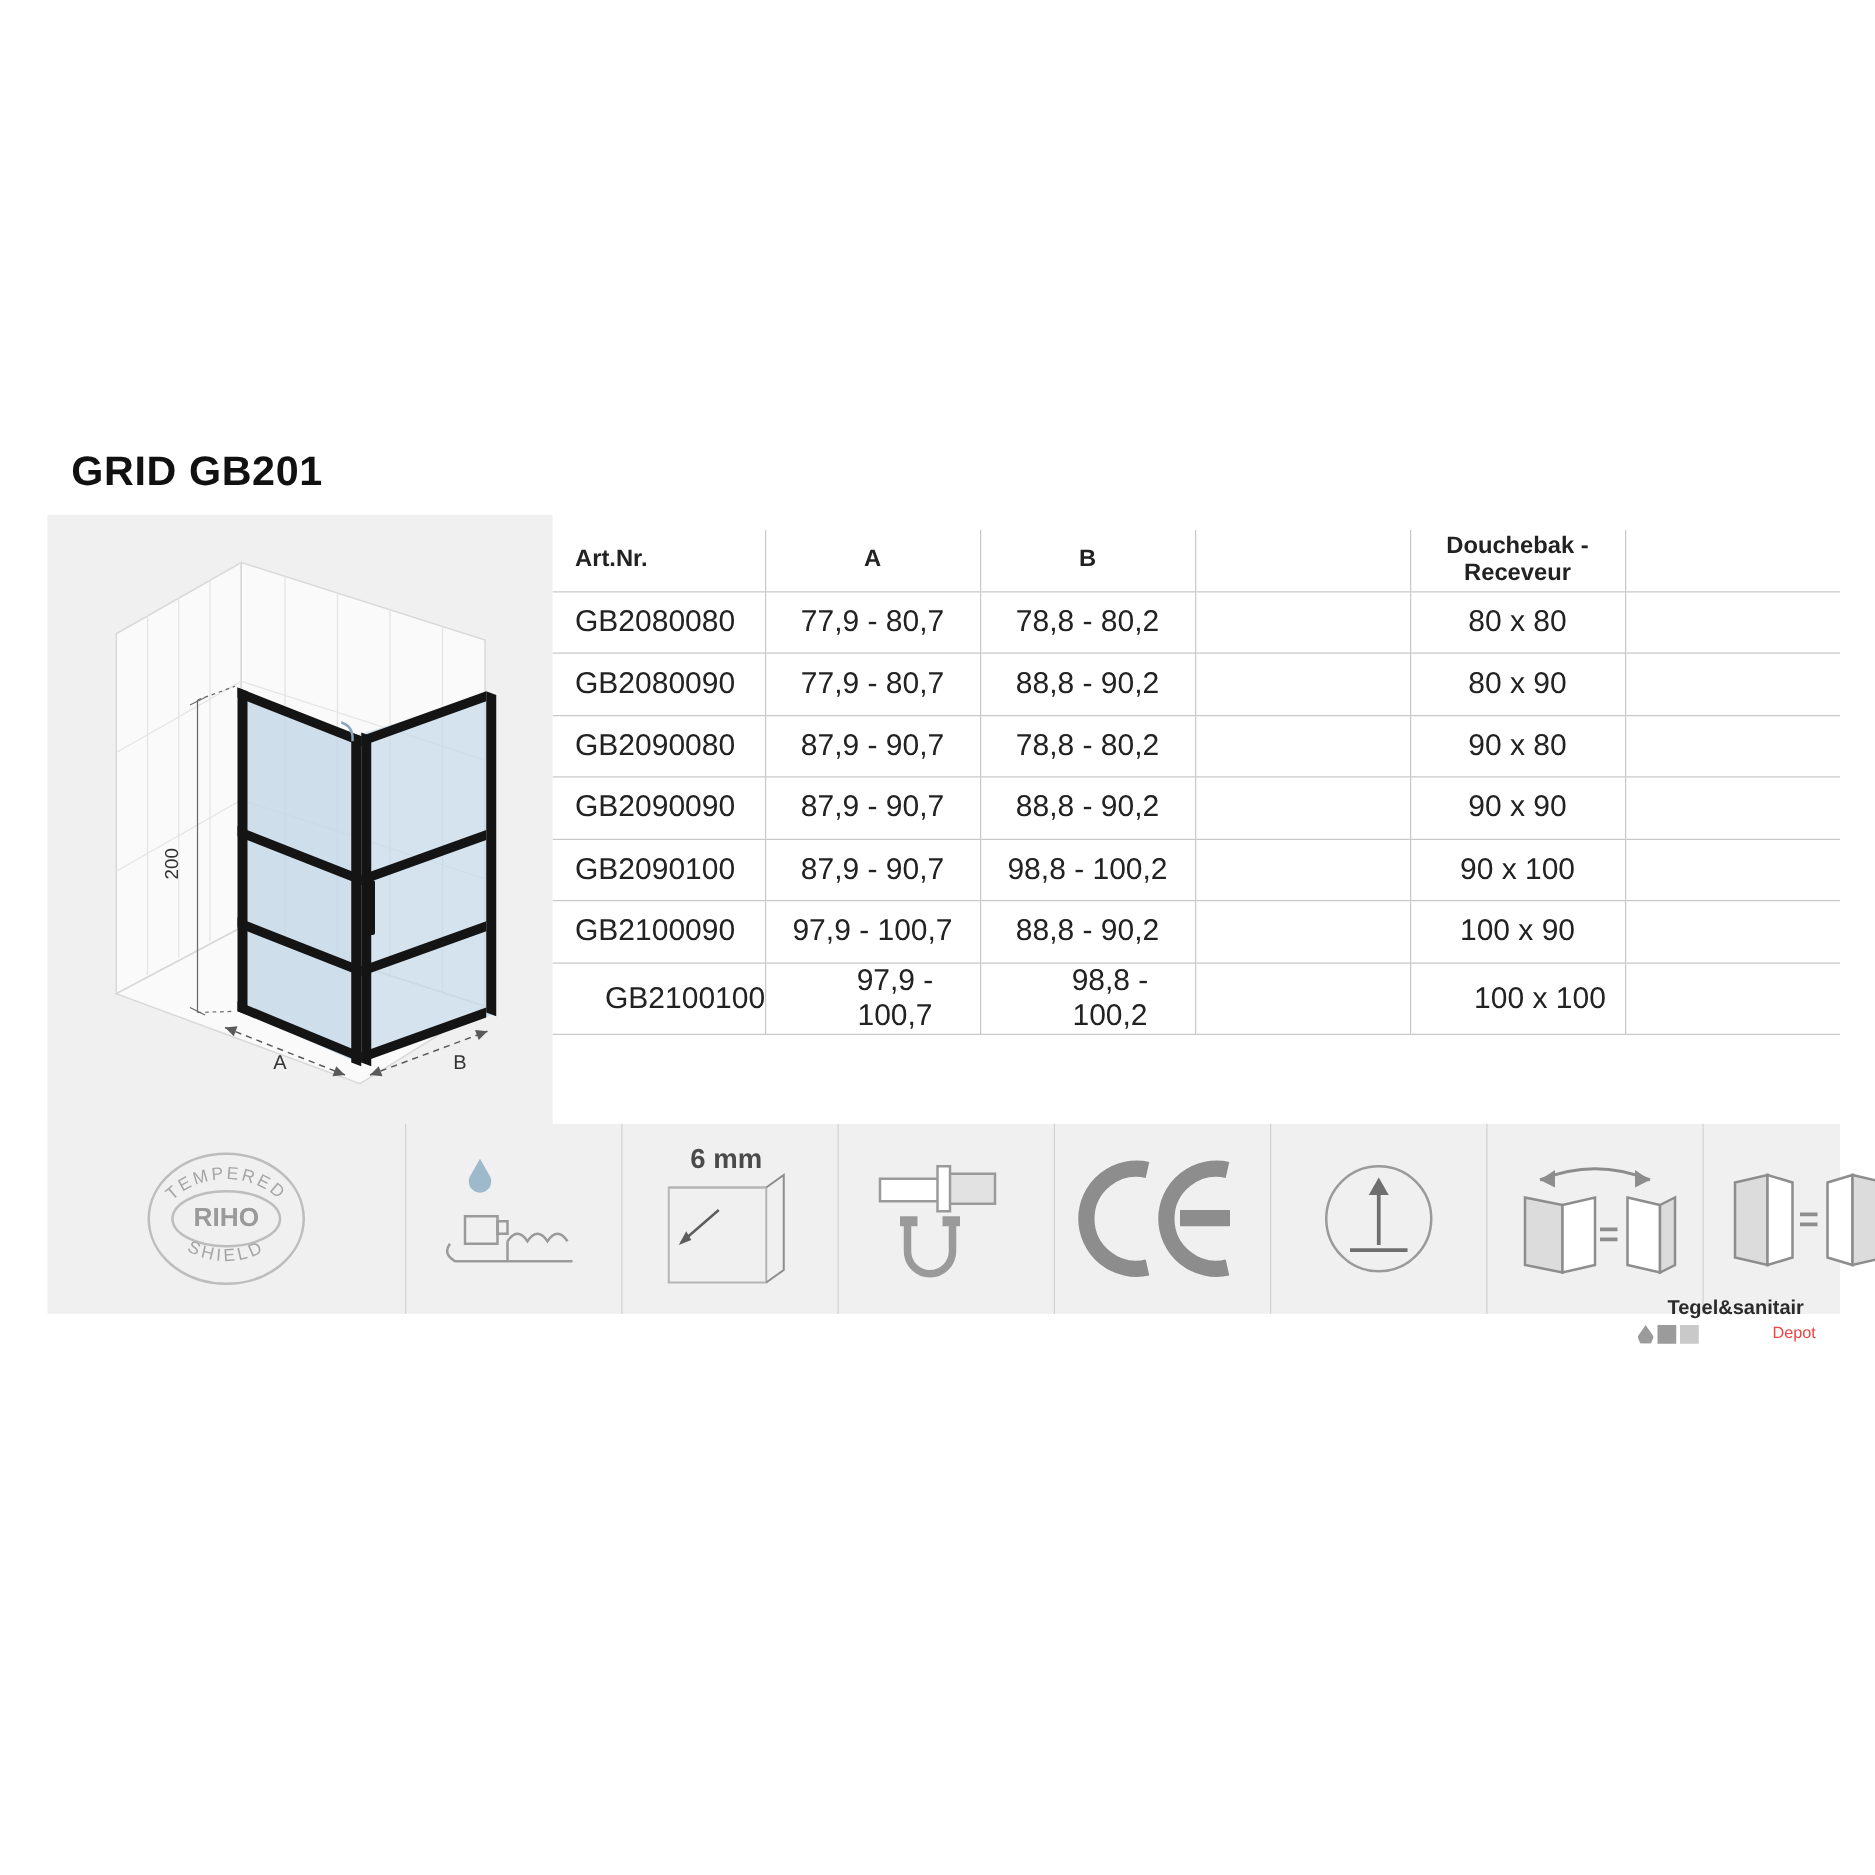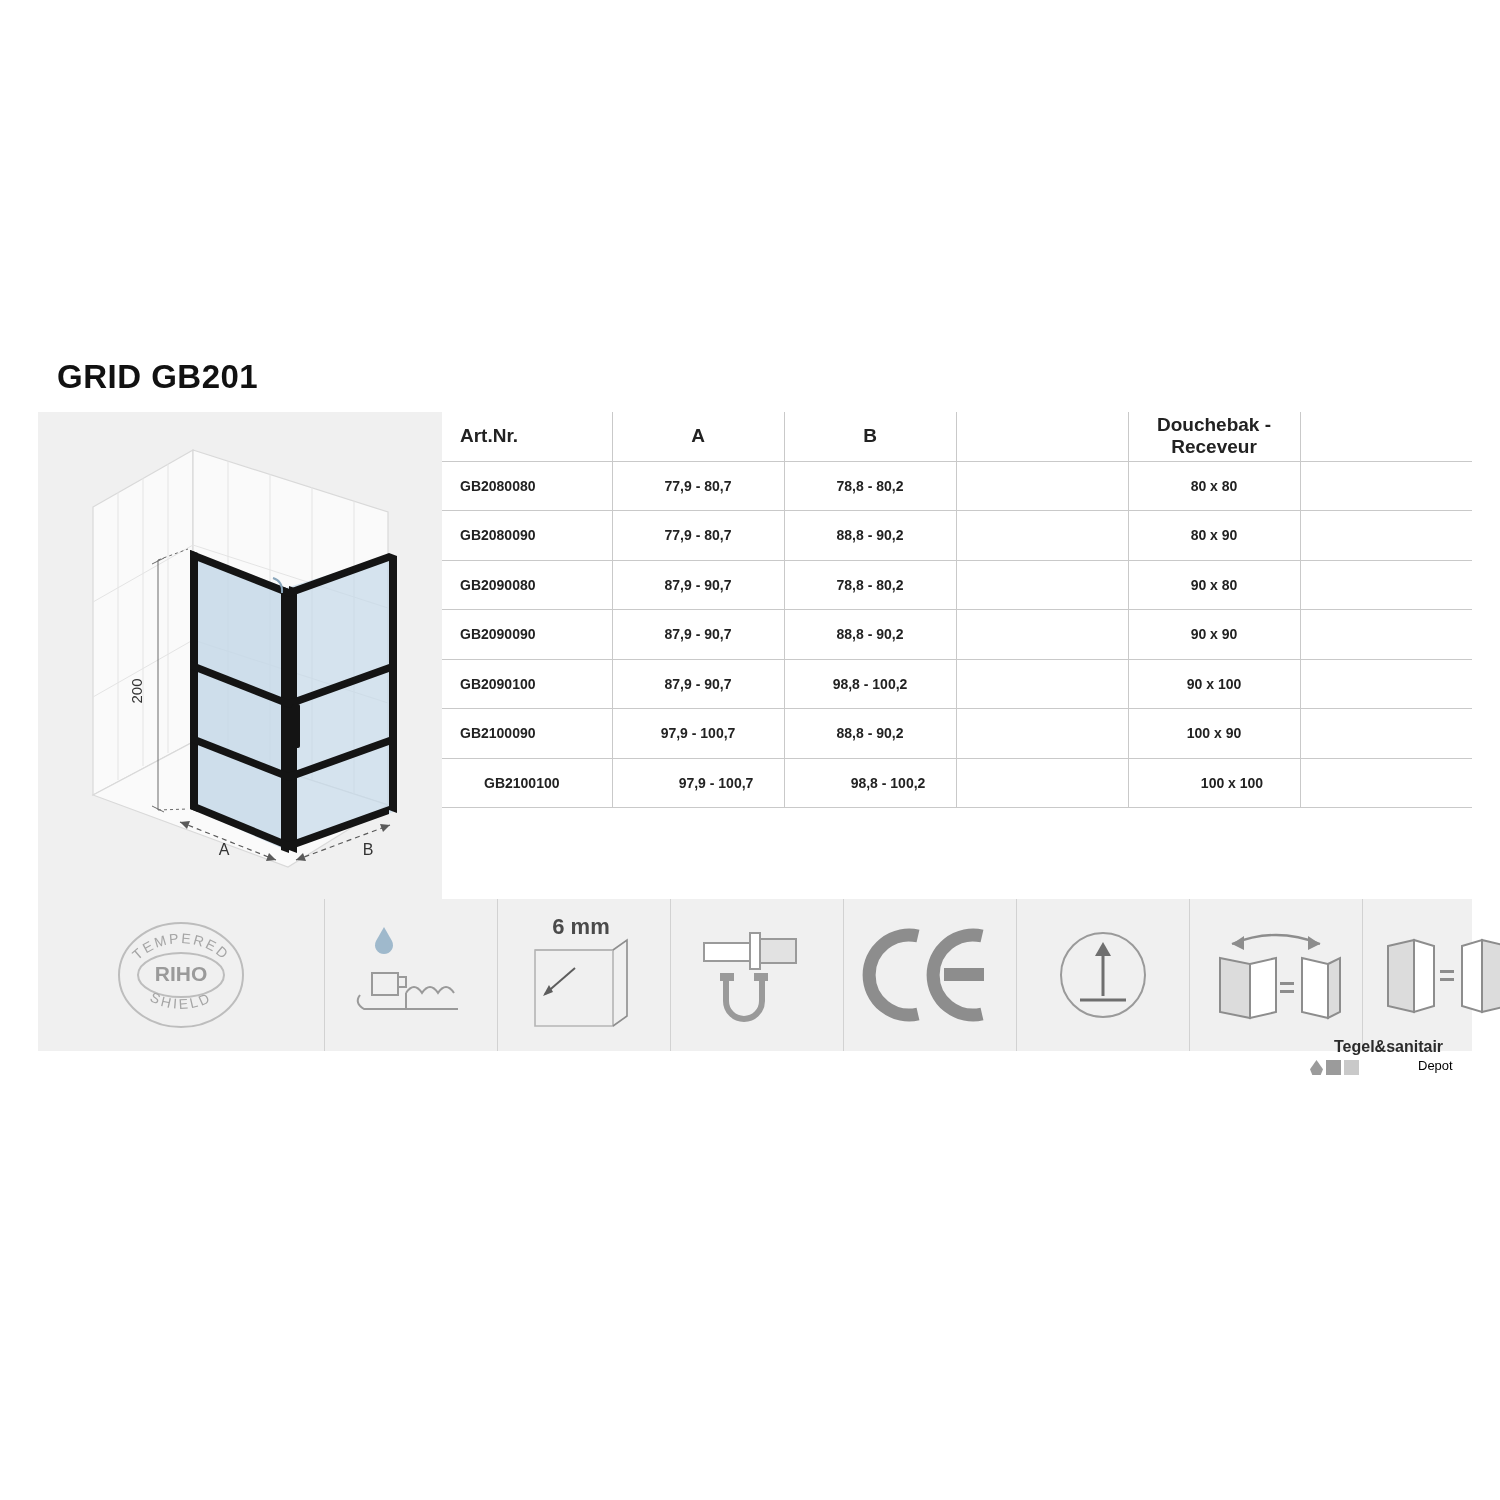--- a/index.html
+++ b/index.html
@@ -60,38 +60,38 @@
 
   
   #table-wrap {
     flex: 1 1 auto;
     background: #ffffff;
   }
   table.spec {
     border-collapse: collapse;
     width: 100%;
     table-layout: fixed;
+    margin-top: 12px;
   }
   table.spec col.c-art { width: 170px; }
   table.spec col.c-a   { width: 172px; }
   table.spec col.c-b   { width: 172px; }
   table.spec col.c-gap { width: 172px; }
   table.spec col.c-tray{ width: 172px; }
   table.spec col.c-end { width: 172px; }
 
   table.spec th, table.spec td {
     border-bottom: 1px solid #c9c9c9;
     border-right: 1px solid #c9c9c9;
     height: 48.5px;
     padding: 0 6px;
-    font-size: 14px;
+    font-size: 24px;
     color: #222;
     text-align: center;
     vertical-align: middle;
-    font-weight: bold;
   }
   table.spec tr th:last-child, table.spec tr td:last-child { border-right: none; }
   table.spec thead th {
     font-weight: bold;
     font-size: 19px;
     line-height: 1.15;
   }
   table.spec thead th.left, table.spec tbody td.left {
     text-align: left;
     padding-left: 18px;
@@ -132,21 +132,21 @@
     font-size: 16px;
     font-weight: bold;
     color: #2b2b2b;
     white-space: nowrap;
   }
   #wm-line2 {
     position: absolute;
     left: 114px;
     top: 22px;
     font-size: 13px;
-    color: #000000;
+    color: #ef4444;
   }
   #wm-blocks {
     position: absolute;
     left: 6px;
     top: 24px;
     display: flex;
     gap: 3px;
     align-items: flex-end;
   }
   .wmb { width: 15px; height: 15px; background: #9b9b9b; }

